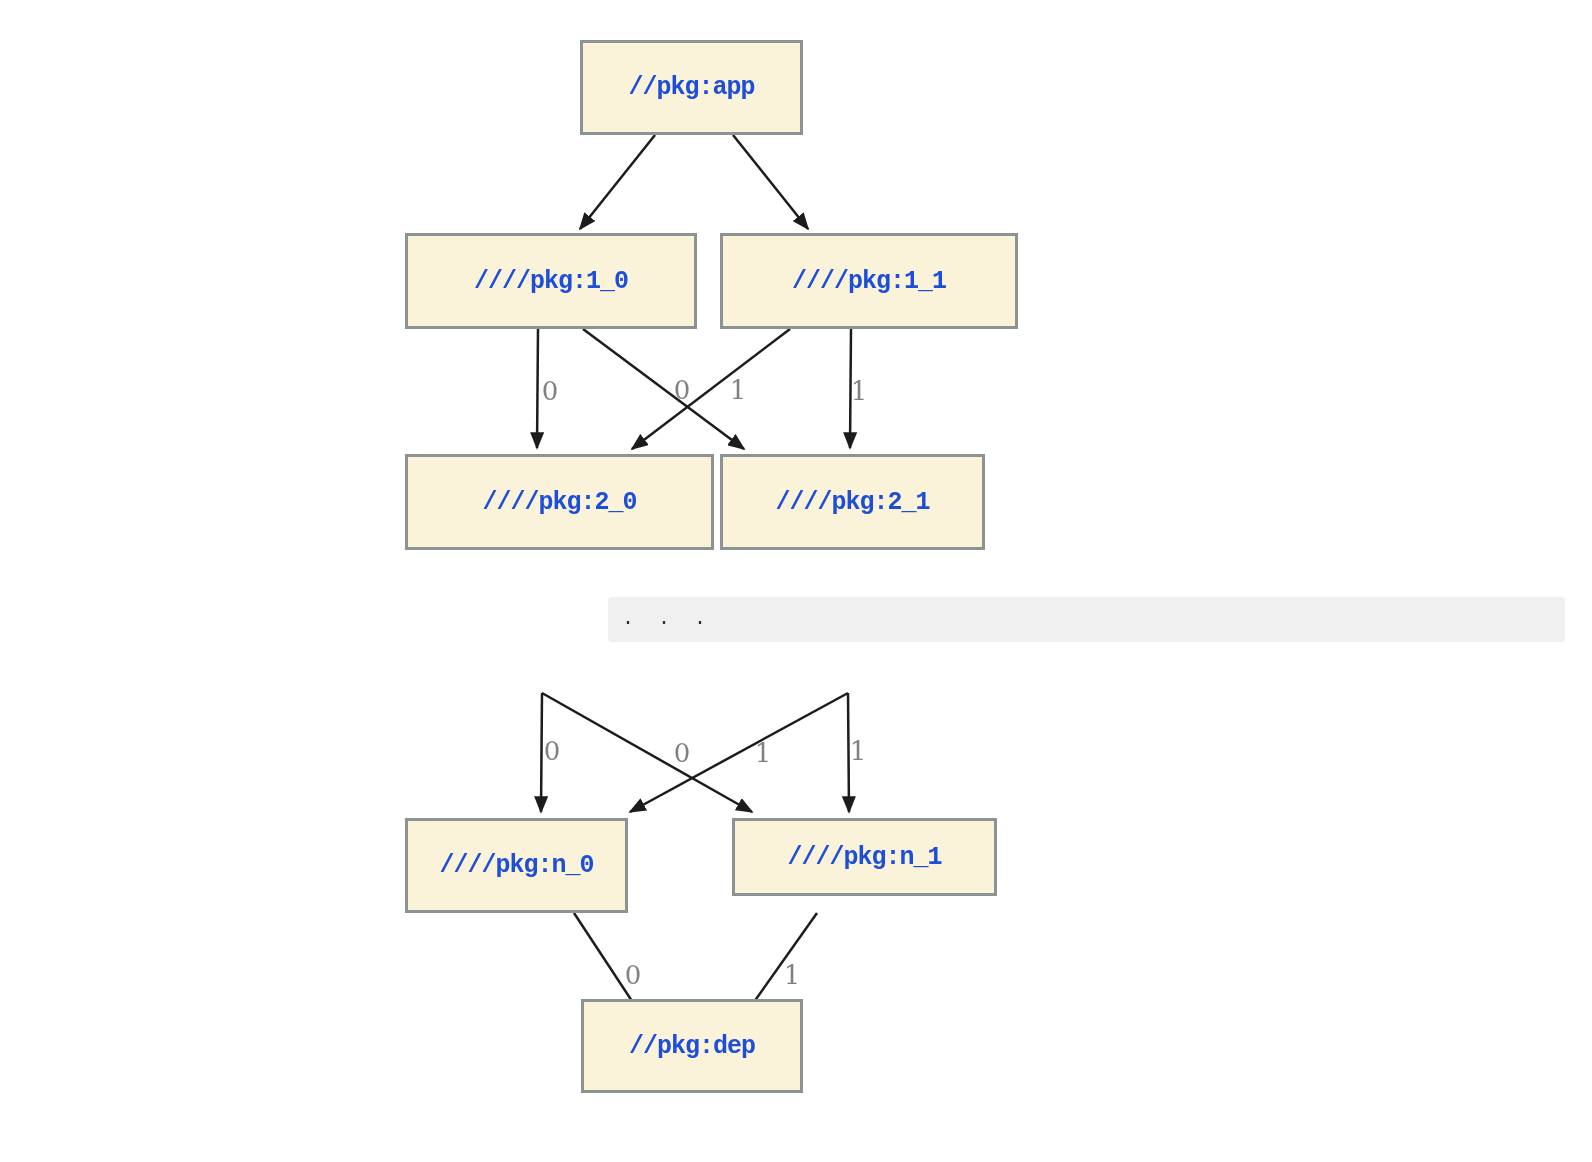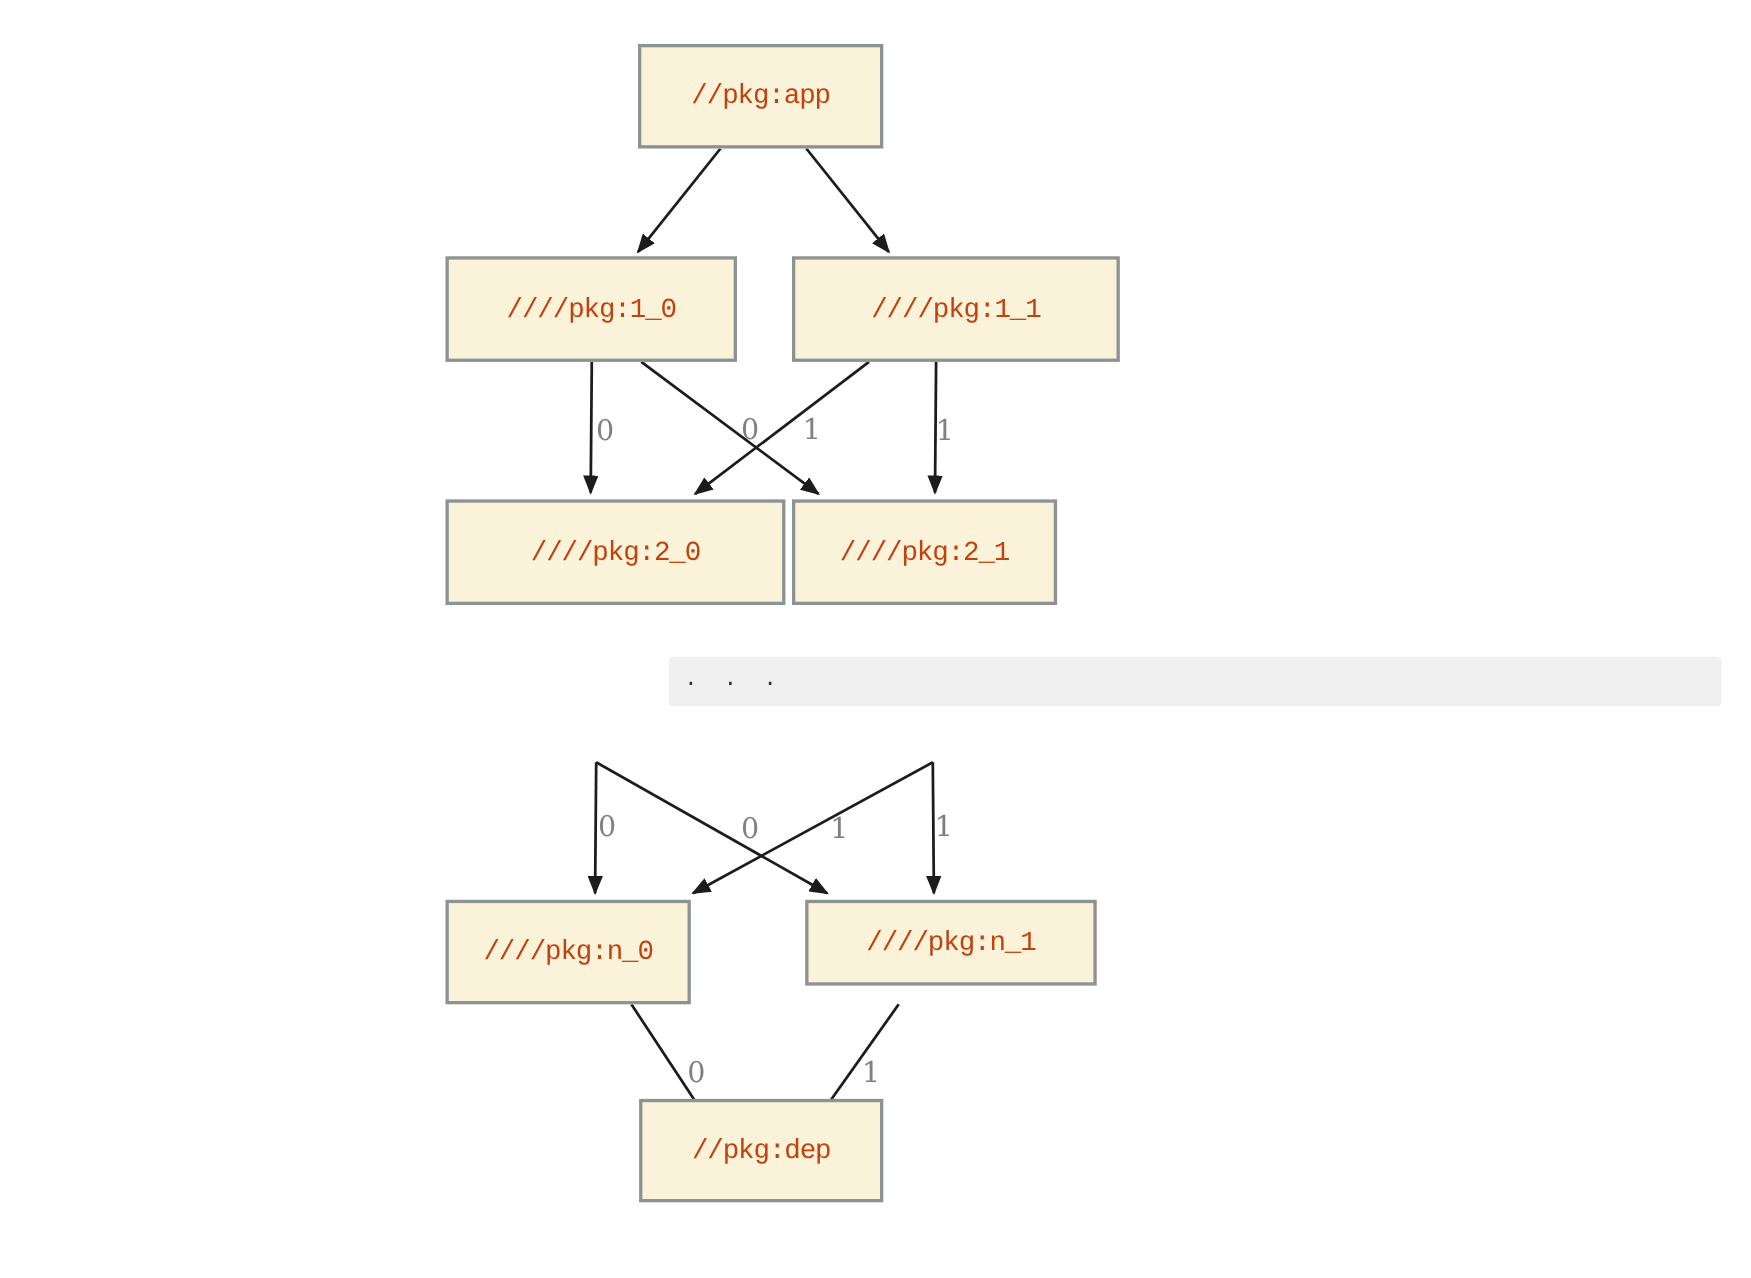--- a/index.html
+++ b/index.html
@@ -28,31 +28,31 @@
   }
   .node {
     position: absolute;
     box-sizing: border-box;
     background: #faf3da;
     border: 3px solid #8d9293;
     display: flex;
     align-items: center;
     justify-content: center;
     font-family: "Liberation Mono", "DejaVu Sans Mono", monospace;
-    font-weight: 400;
+    font-weight: 700;
     font-size: 25px;
     letter-spacing: -1px;
-    color: #c2410c;
+    color: #1d4ed8;
     white-space: nowrap;
   }
   .node-app  { left: 580px; top:   40px; width: 223px; height: 95px; }
-  .node-1_0  { left: 405px; top:  233px; width: 265px; height: 96px; }
+  .node-1_0  { left: 405px; top:  233px; width: 292px; height: 96px; }
   .node-1_1  { left: 720px; top:  233px; width: 298px; height: 96px; }
   .node-2_0  { left: 405px; top:  454px; width: 309px; height: 96px; }
-  .node-2_1  { left: 720px; top:  454px; width: 241px; height: 96px; }
+  .node-2_1  { left: 720px; top:  454px; width: 265px; height: 96px; }
   .node-n_0  { left: 405px; top:  818px; width: 223px; height: 95px; }
   .node-n_1  { left: 732px; top:  818px; width: 265px; height: 78px; }
   .node-dep  { left: 581px; top: 999px; width: 222px; height: 94px; }
   .separator {
     position: absolute;
     left: 608px; top: 597px;
     width: 957px; height: 45px;
     box-sizing: border-box;
     background: #f0f0f0;
     border-radius: 4px;

